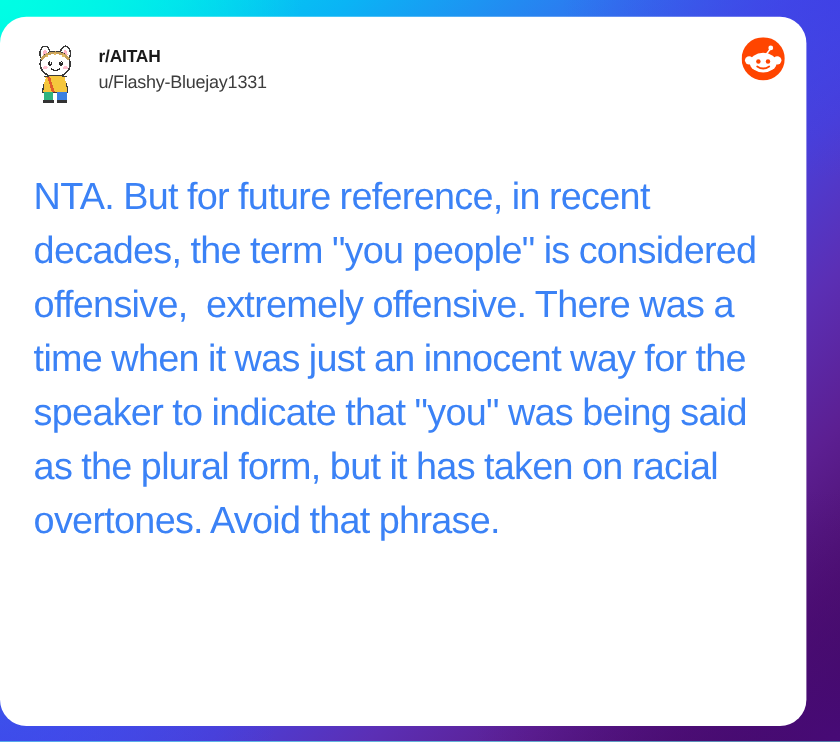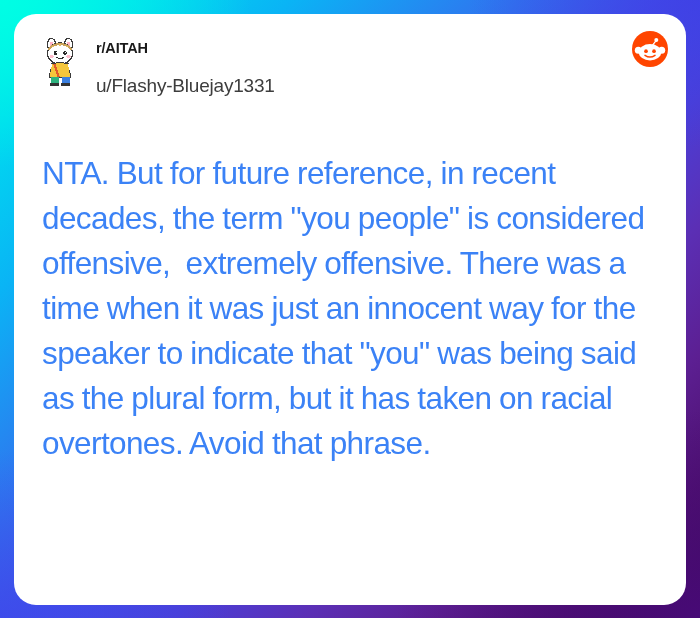--- a/index.html
+++ b/index.html
@@ -40,21 +40,21 @@
     background:
       radial-gradient(ellipse 60% 45% at 0% 0%, rgba(0,255,228,0.95) 0%, rgba(0,255,228,0) 60%),
       radial-gradient(ellipse 70% 55% at 100% 100%, rgba(72,10,120,0.95) 0%, rgba(72,10,120,0) 62%),
       radial-gradient(ellipse 55% 40% at 100% 0%, rgba(62,62,230,0.75) 0%, rgba(62,62,230,0) 60%),
       radial-gradient(ellipse 55% 45% at 0% 100%, rgba(62,70,235,0.70) 0%, rgba(62,70,235,0) 60%);
   }
 
   
   #card {
     position: absolute;
-    left: 14px;
+    left: 0;
     top: 14px;
     width: 672px;
     height: 591px;
     background: #ffffff;
     border-radius: 22px;
     overflow: hidden;
   }
 
   
   .card-header {
@@ -78,25 +78,25 @@
     padding-top: 5px;
     line-height: 1.28;
   }
   .sub-name {
     font-size: 14.5px;
     font-weight: bold;
     color: #1a1a1a;
     letter-spacing: -0.15px;
   }
   .user-name {
-    font-size: 19px;
+    font-size: 15px;
     font-weight: normal;
     color: #3d3d3d;
     letter-spacing: -0.2px;
-    margin-top: 16px;
+    margin-top: 1px;
   }
 
   .reddit-logo {
     position: absolute;
     right: 18px;
     top: 17px;
     width: 36px;
     height: 36px;
   }
   .reddit-logo svg { display: block; width: 36px; height: 36px; }

